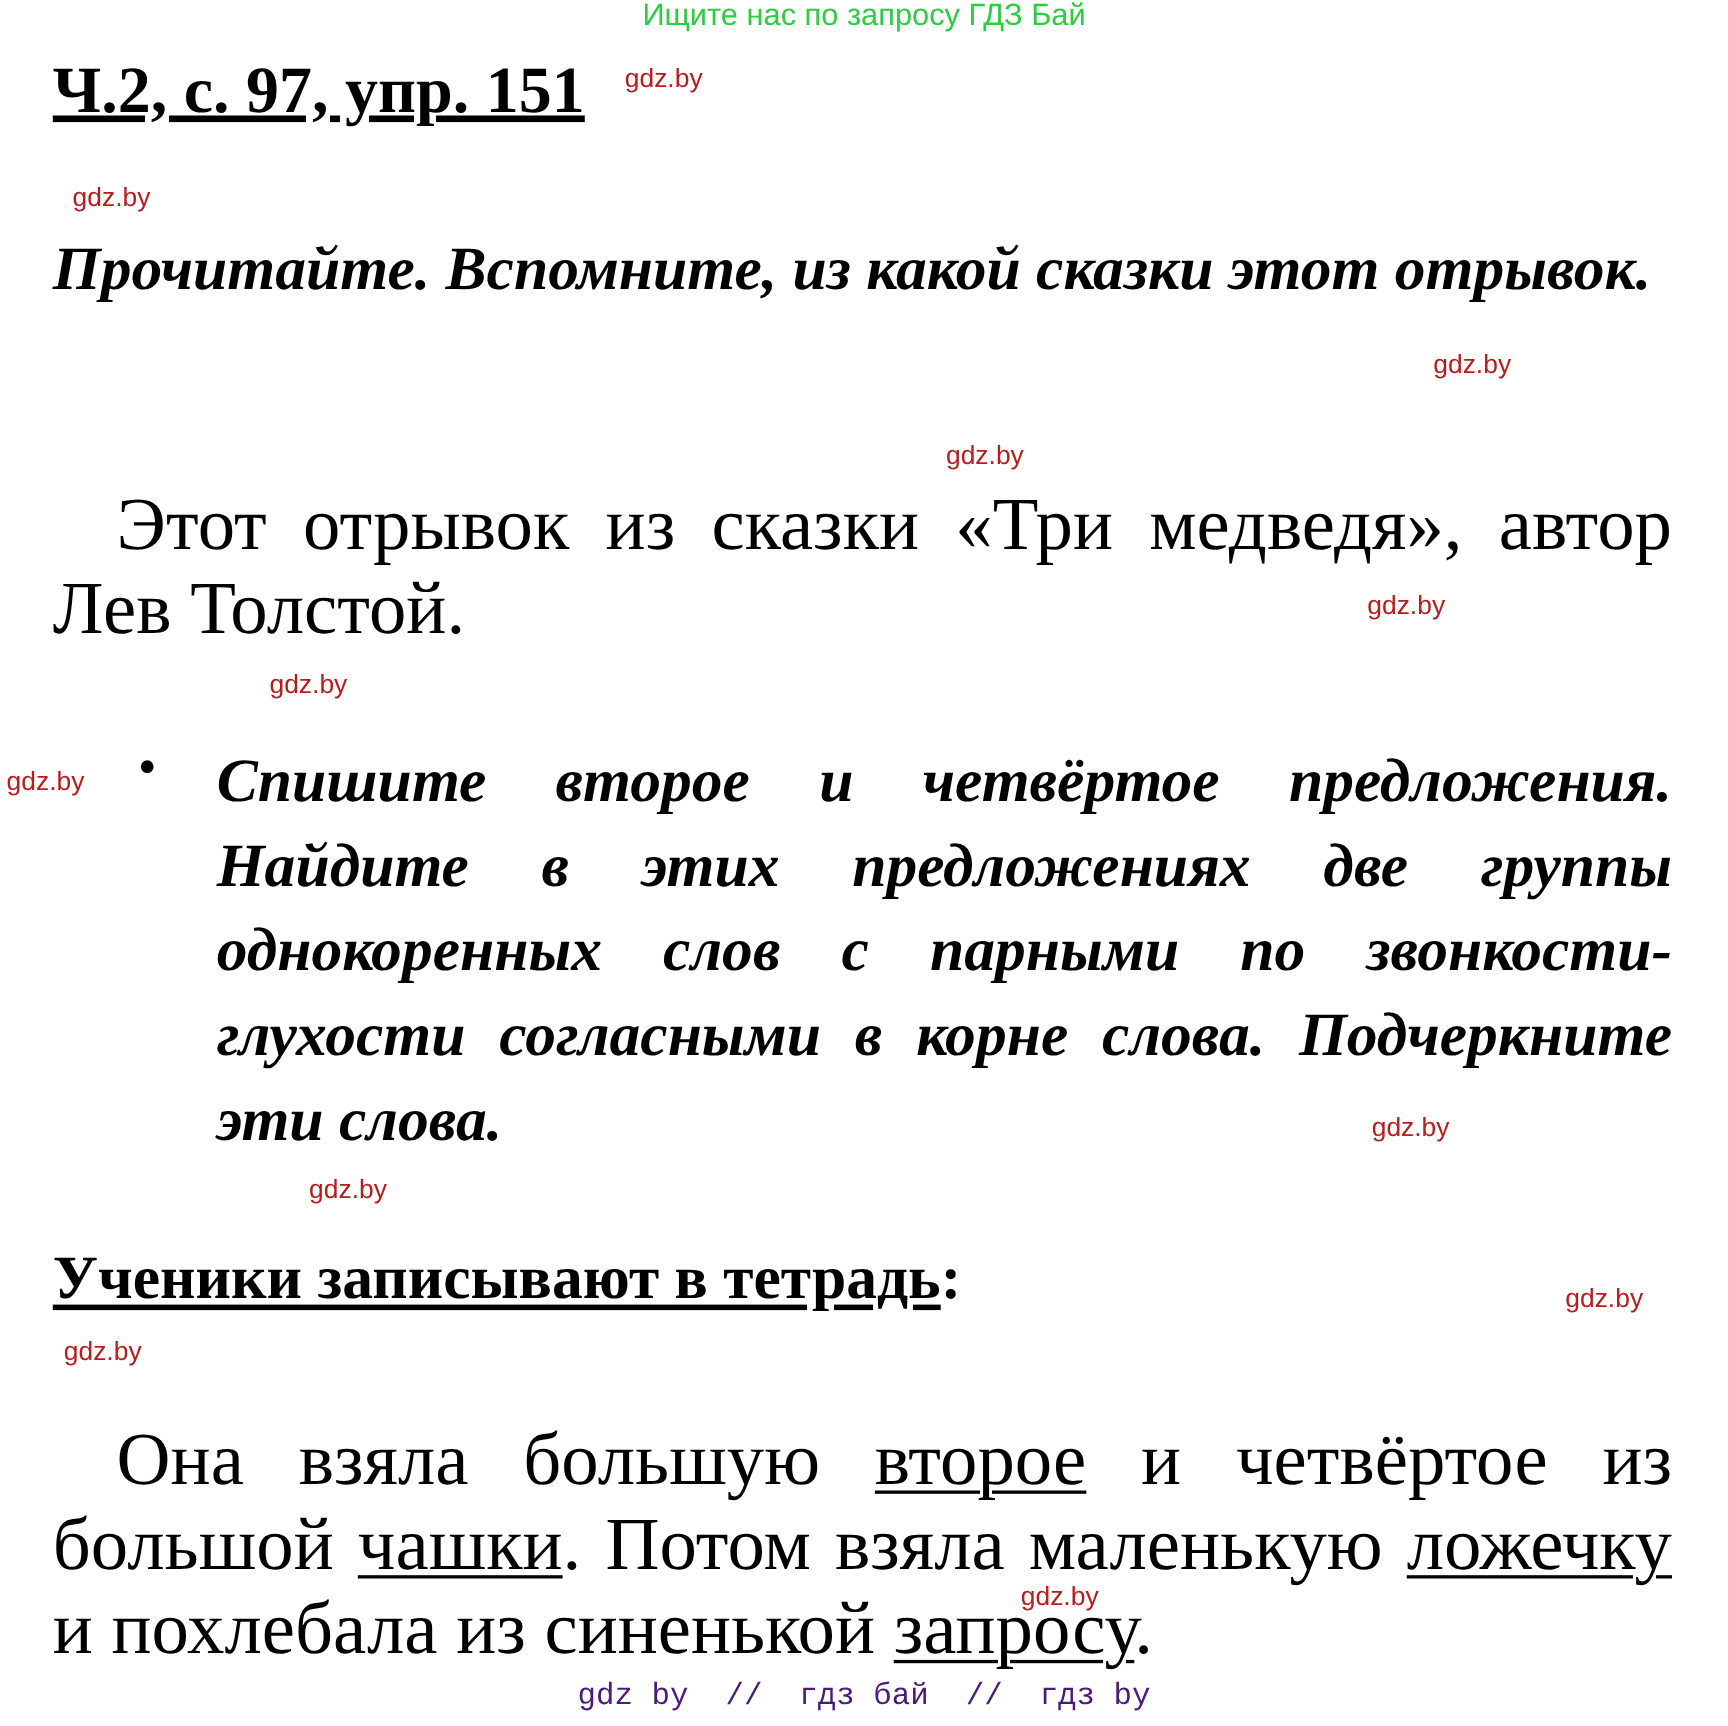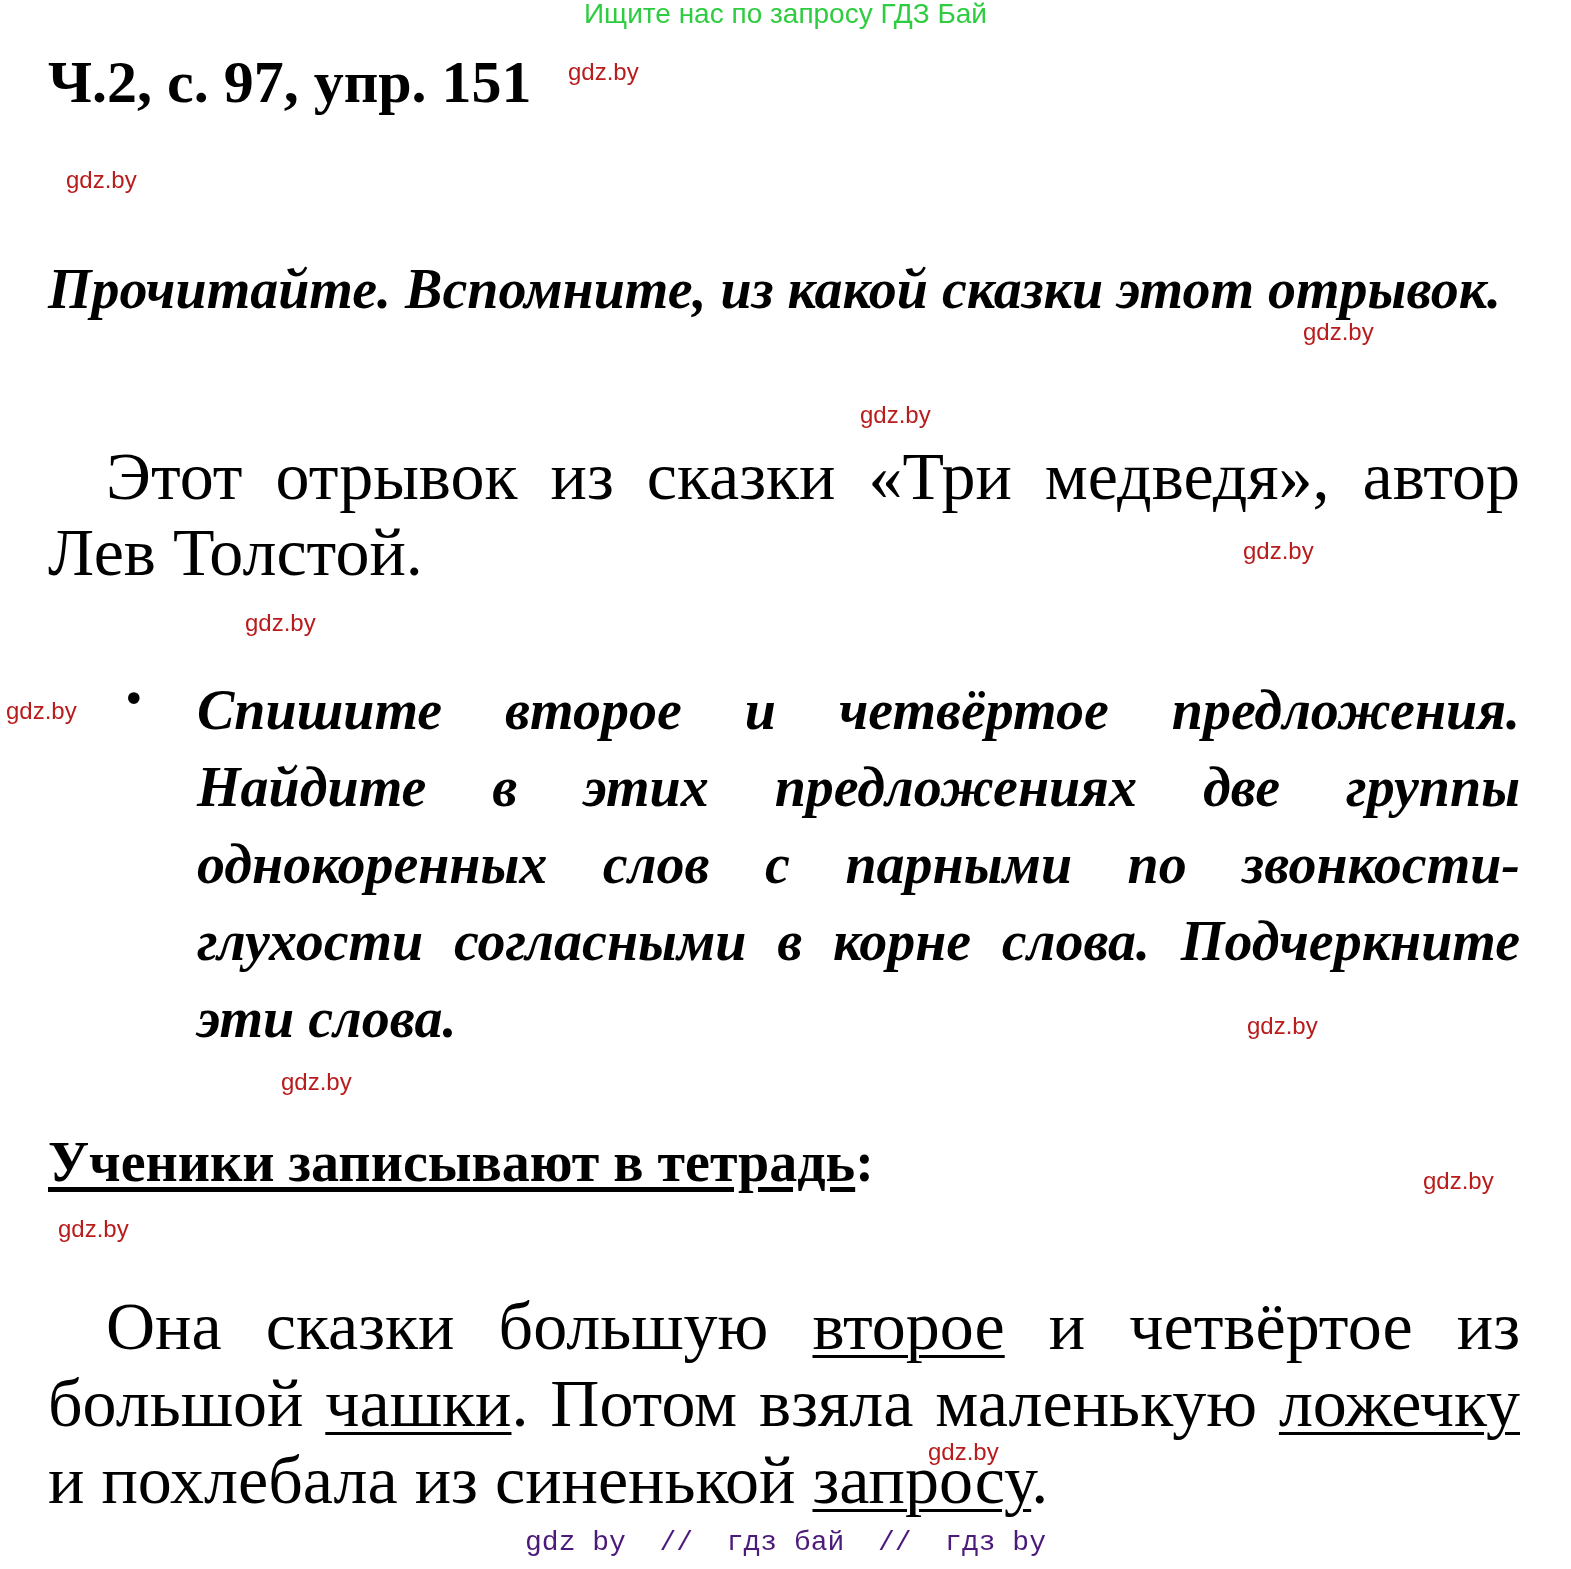--- a/index.html
+++ b/index.html
@@ -1,23 +1,23 @@
 <!DOCTYPE html>
 <html><head>
 <meta charset="utf-8">
 <style>
   html, body { margin: 0; padding: 0; background: #ffffff; }
   body { width: 1571px; height: 1569px; position: relative; overflow: hidden; color: #000; }
   .abs { position: absolute; }
   .wm { font-family: "Liberation Sans", sans-serif; font-size: 24px; color: #b91c1c; white-space: nowrap; }
   .top-banner { left: 0; width: 1571px; top: -2px; text-align: center; font-family: "Liberation Sans", sans-serif; font-size: 28px; color: #2ecc40; }
-  .title { left: 48px; top: 48px; font-family: "Liberation Serif", serif; font-weight: bold; font-size: 60px; white-space: nowrap; }
+  .title { left: 48px; top: 48px; font-family: "Liberation Serif", serif; font-weight: bold; font-size: 60px; white-space: nowrap; text-decoration: underline; }
   .task { font-family: "Liberation Serif", serif; font-weight: bold; font-style: italic; font-size: 56px; text-align: justify; text-align-last: left; }
   .plain { font-family: "Liberation Serif", serif; font-size: 68px; text-align: justify; text-align-last: left; }
-  .task1 { left: 48px; top: 206px; width: 1472px; line-height: 78px; margin-top: 44px; }
+  .task1 { left: 48px; top: 206px; width: 1472px; line-height: 78px; }
   .answer1 { left: 48px; top: 438px; width: 1472px; line-height: 76px; text-indent: 58px; }
   .bullet { left: 122px; top: 676px; font-size: 40px; font-family: "DejaVu Sans", sans-serif; }
   .task2 { left: 197px; top: 672px; width: 1323px; line-height: 77px; }
   .section-head { left: 48px; top: 1130px; font-family: "Liberation Serif", serif; font-weight: bold; font-size: 56px; white-space: nowrap; }
   .section-head u { text-decoration-thickness: 5px; text-underline-offset: 6px; text-align: center; }
   .answer2 { left: 48px; top: 1288px; width: 1472px; line-height: 77px; text-indent: 58px; }
   .answer2 u { text-decoration-thickness: 3px; text-underline-offset: 6px; }
   .footer { left: 0; width: 1571px; top: 1527px; text-align: center; font-family: Liberation Mono, monospace; font-size: 28px; color: #4b1a7a; white-space: pre; }
 </style>
 </head>
@@ -29,21 +29,21 @@
 
 <div class="abs task task1">Прочитайте. Вспомните, из какой сказки этот отрывок.</div>
 
 <div class="abs plain answer1">Этот отрывок из сказки «Три медведя», автор Лев Толстой.</div>
 
 <div class="abs bullet">•</div>
 <div class="abs task task2">Спишите второе и четвёртое предложения. Найдите в этих предложениях две группы однокоренных слов с парными по звонкости-глухости согласными в корне слова. Подчеркните эти слова.</div>
 
 <div class="abs section-head"><u>Ученики записывают в тетрадь</u><span>:</span></div>
 
-<div class="abs plain answer2"><span>Она сказки большую </span><u>второе</u><span> и четвёртое из большой </span><u>чашки</u><span>. Потом взяла маленькую </span><u>ложечку</u><span> и похлебала из синенькой </span><u>запросу</u><span>.</span></div>
+<div class="abs plain answer2"><span>Она взяла большую </span><u>второе</u><span> и четвёртое из большой </span><u>чашки</u><span>. Потом взяла маленькую </span><u>ложечку</u><span> и похлебала из синенькой </span><u>запросу</u><span>.</span></div>
 
 <div id="wm-layer">
     <div class="abs wm" style="left: 568px; top: 58px;">gdz.by</div>
     <div class="abs wm" style="left: 66px; top: 166px;">gdz.by</div>
     <div class="abs wm" style="left: 1303px; top: 318px;">gdz.by</div>
     <div class="abs wm" style="left: 860px; top: 401px;">gdz.by</div>
     <div class="abs wm" style="left: 1243px; top: 537px;">gdz.by</div>
     <div class="abs wm" style="left: 245px; top: 609px;">gdz.by</div>
     <div class="abs wm" style="left: 6px; top: 697px;">gdz.by</div>
     <div class="abs wm" style="left: 1247px; top: 1012px;">gdz.by</div>

